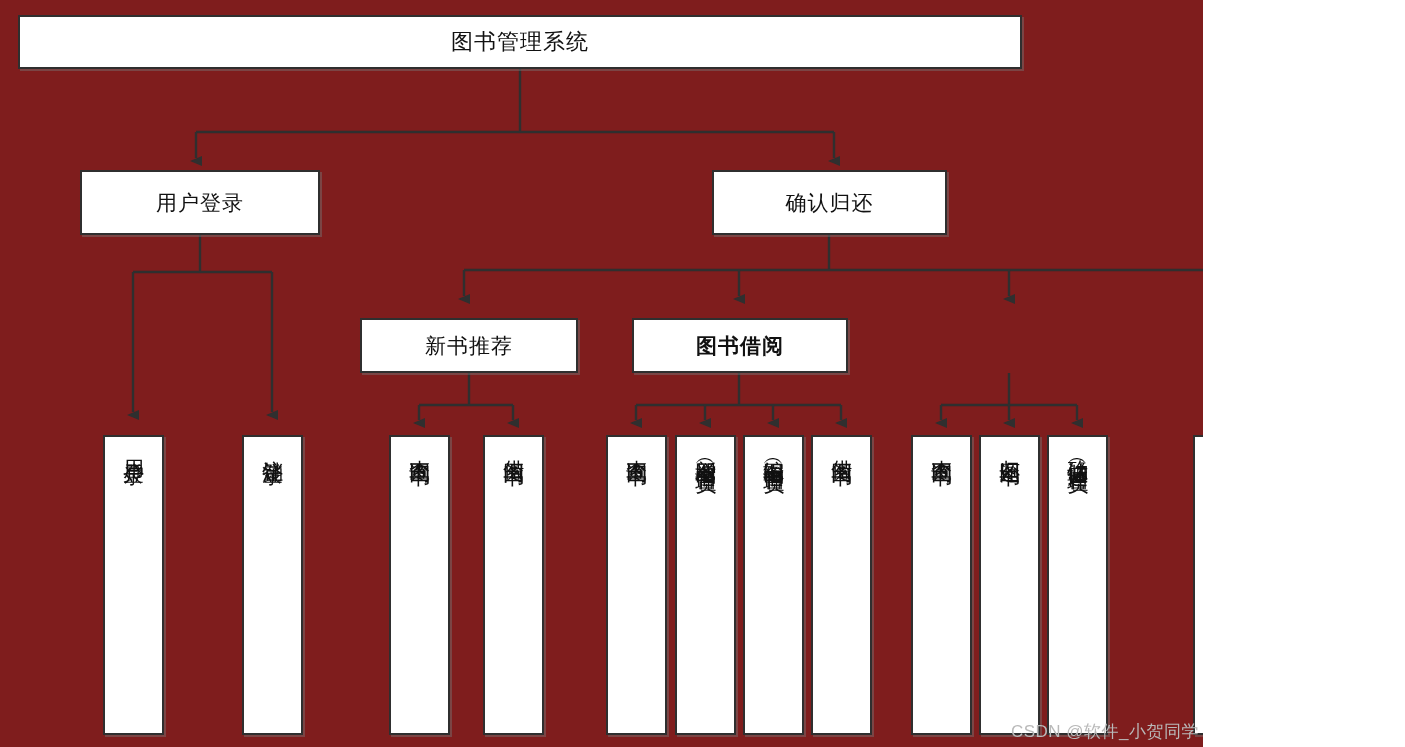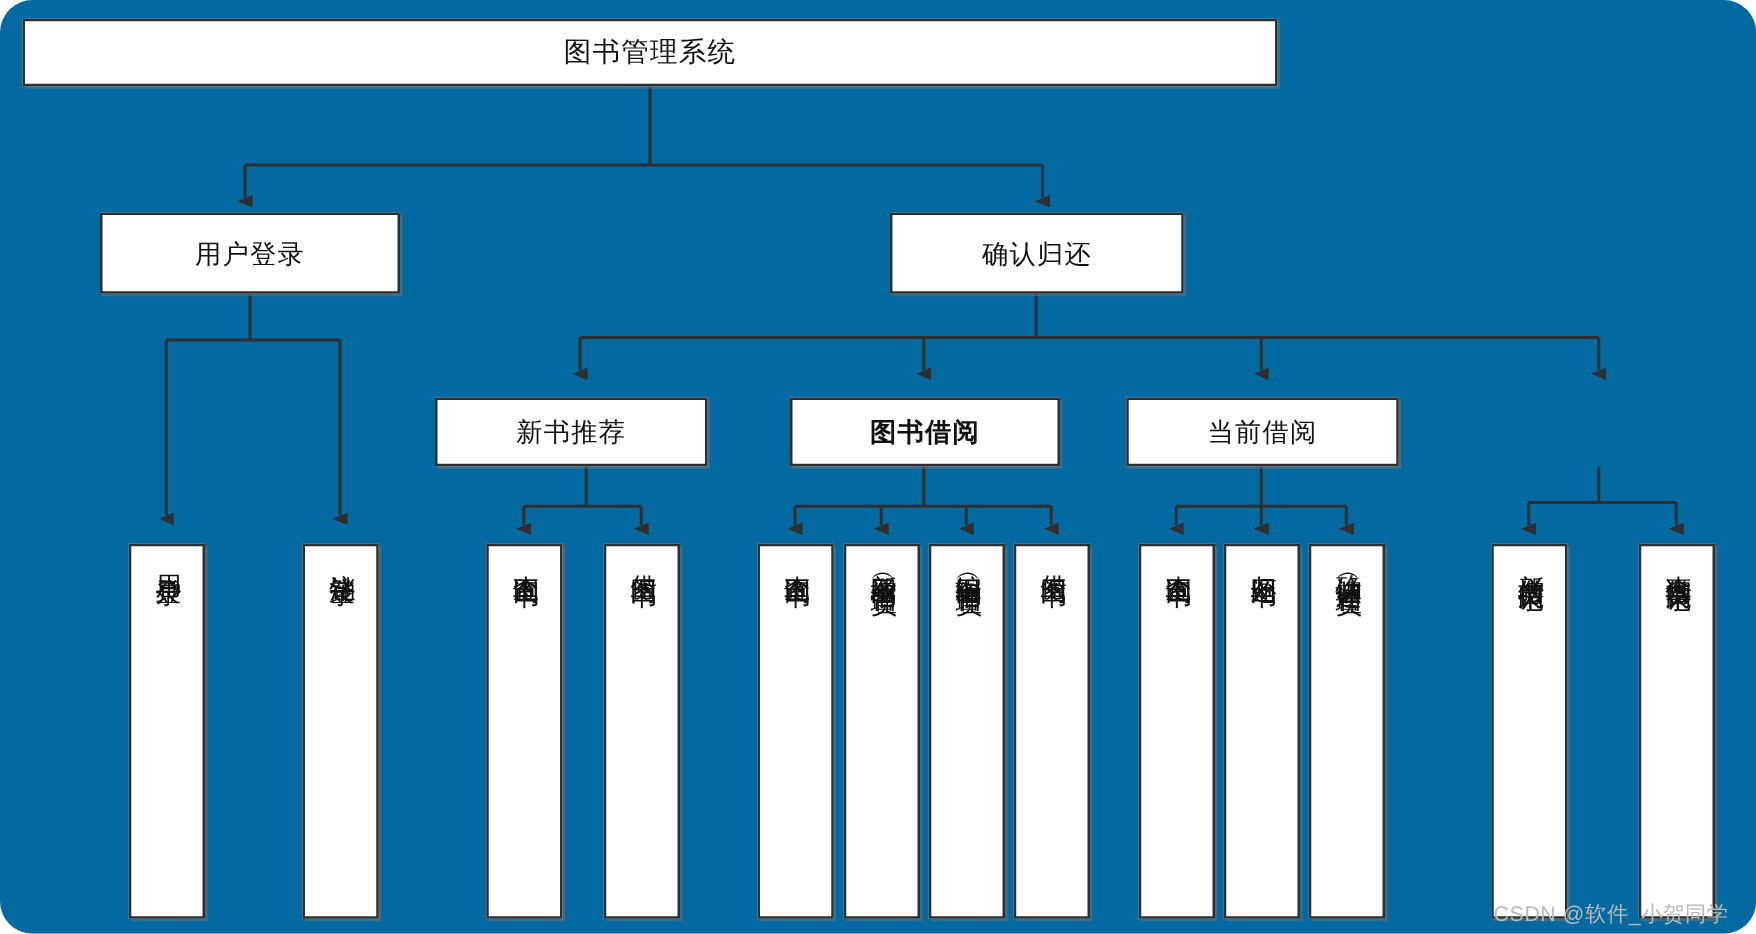--- a/index.html
+++ b/index.html
@@ -2,26 +2,25 @@
 <html><head>
 <meta charset="utf-8">
 <style>
   html, body {
     margin: 0;
     padding: 0;
     background: #ffffff;
   }
   #canvas {
     position: relative;
-    width: 1405px;
+    width: 1203px;
     height: 747px;
-    background: #0369a1;
+    background: #7f1d1d;
     font-family: "Liberation Sans", "DejaVu Sans", sans-serif;
     overflow: hidden;
-    border-radius: 26px;
   }
   svg.edges {
     position: absolute;
     left: 0;
     top: 0;
     width: 1405px;
     height: 747px;
     pointer-events: none;
   }
   .node {
@@ -51,21 +50,21 @@
   .node.vertical .vtext {
     writing-mode: vertical-rl;
     text-orientation: upright;
     font-size: 21px;
     line-height: 1.08;
     letter-spacing: 2px;
     white-space: nowrap;
   }
   .watermark {
     position: absolute;
-    right: 22px;
+    right: 4px;
     bottom: 4px;
     font-size: 17px;
     color: #b9b9b9;
     letter-spacing: 0.5px;
     white-space: nowrap;
   }
 </style>
 </head>
 <body>
 
@@ -125,28 +124,25 @@
     <span>图书管理系统</span>
   </div>
 
   <div class="node horizontal" style="left:80px; top:170px; width:240px; height:65px;">
     <span>用户登录</span>
   </div>
   <div class="node horizontal" style="left:712px; top:170px; width:235px; height:65px;">
     <span>确认归还</span>
   </div>
 
-  <div class="node horizontal" style="left:348px; top:318px; width:218px; height:55px;">
+  <div class="node horizontal" style="left:360px; top:318px; width:218px; height:55px;">
     <span>新书推荐</span>
   </div>
   <div class="node horizontal" style="left:632px; top:318px; width:216px; height:55px;font-weight:bold;">
     <span>图书借阅</span>
-  </div>
-  <div class="node horizontal" style="left:901px; top:318px; width:218px; height:55px;">
-    <span>当前借阅</span>
   </div>
 
   <div class="node vertical" style="left:103px; top:435px; width:61px; height:300px;">
     <span class="vtext">用户登录</span>
   </div>
   <div class="node vertical" style="left:242px; top:435px; width:61px; height:300px;">
     <span class="vtext">注销登录</span>
   </div>
 
   <div class="node vertical" style="left:389px; top:435px; width:61px; height:300px;">

